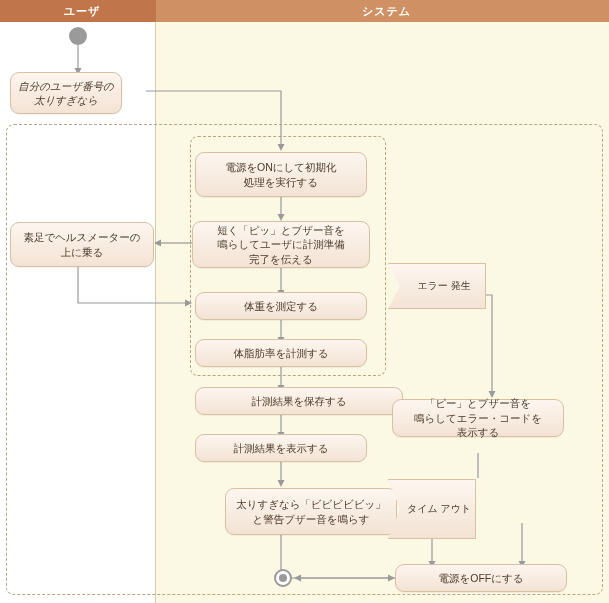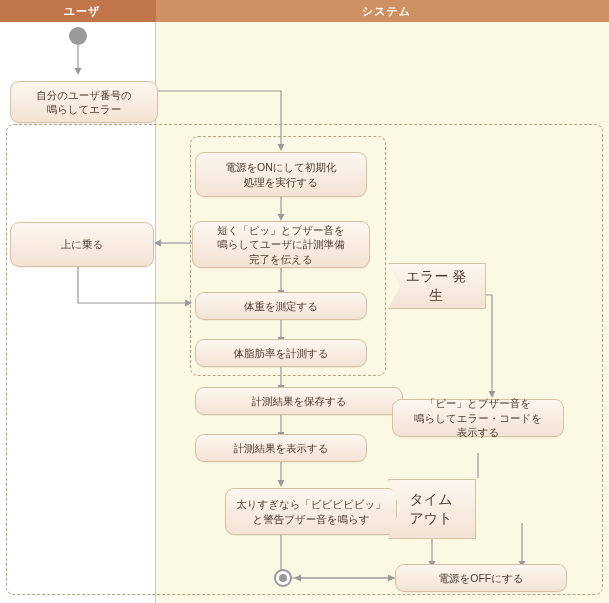--- a/index.html
+++ b/index.html
@@ -48,24 +48,24 @@
     box-shadow:0 1px 1px rgba(0,0,0,0.05);
   }
   .node span{display:block;}
 
   
   .signal{
     position:absolute;box-sizing:border-box;
     border:1px solid #d9bfa3;
     background:linear-gradient(#fdf6ef,#f3e3d4);
     color:#4a3a2c;
-    font-size:14px;line-height:1.38;
-    display:flex;align-items:center;justify-content:flex-end;
+    font-size:10px;line-height:1.38;
+    display:flex;align-items:center;justify-content:center;
     text-align:center;
-    padding:2px 16px 2px 14px;
+    padding:2px 0 2px 14px;
   }
   .signal.left-notch{
     clip-path:polygon(0% 0%, 100% 0%, 100% 100%, 0% 100%, 12px 50%);
   }
 
   
   .start-node{
     position:absolute;width:18px;height:18px;border-radius:50%;
     background:#9a9a9a;
   }
@@ -147,29 +147,30 @@
 
   <div class="lane-header" id="lane-user-header">
     <span>ユーザ</span>
   </div>
   <div class="lane-header" id="lane-system-header">
     <span>システム</span>
   </div>
 
   <div class="start-node" style="left:69px;top:27px;"></div>
 
-  <div class="node" style="left:10px;top:81px;width:148px;height:42px;">
+  <div class="node" style="left:10px;top:72px;width:112px;height:42px;font-style:italic;">
     <div>
       <span>自分のユーザ番号の</span>
-      <span>鳴らしてエラー</span>
+      <span>太りすぎなら</span>
     </div>
   </div>
 
   <div class="node" style="left:10px;top:222px;width:144px;height:45px;">
     <div>
+      <span>素足でヘルスメーターの</span>
       <span>上に乗る</span>
     </div>
   </div>
 
   <div class="node" style="left:195px;top:152px;width:172px;height:45px;">
     <div>
       <span>電源をONにして初期化</span>
       <span>処理を実行する</span>
     </div>
   </div>

